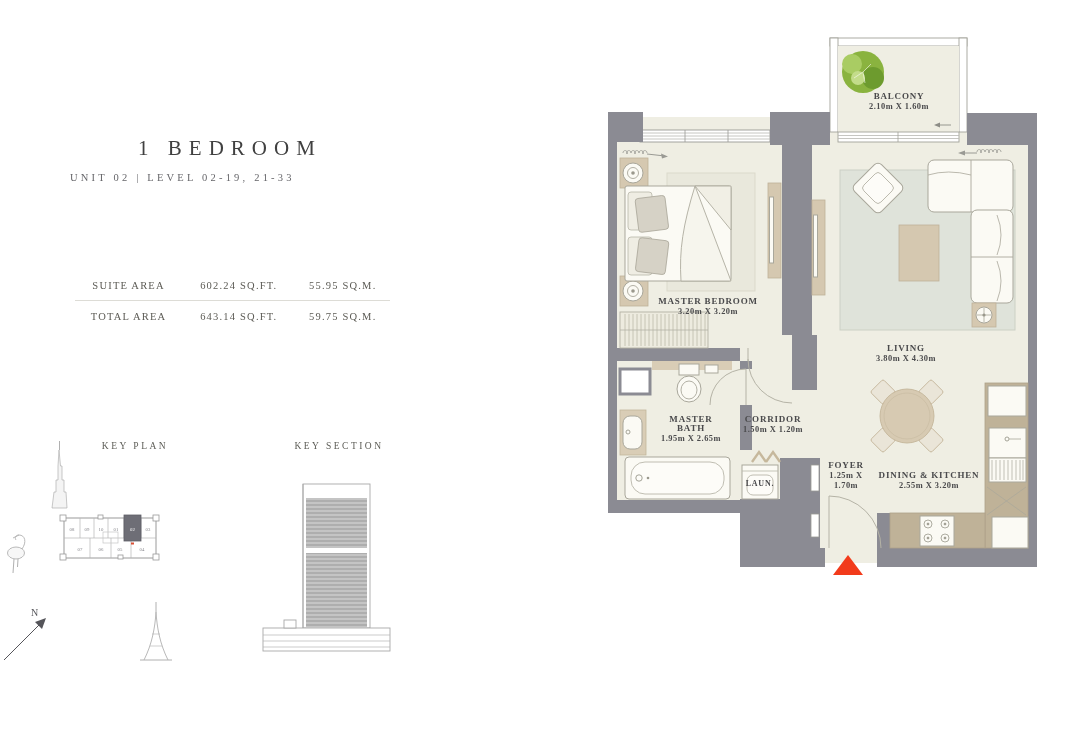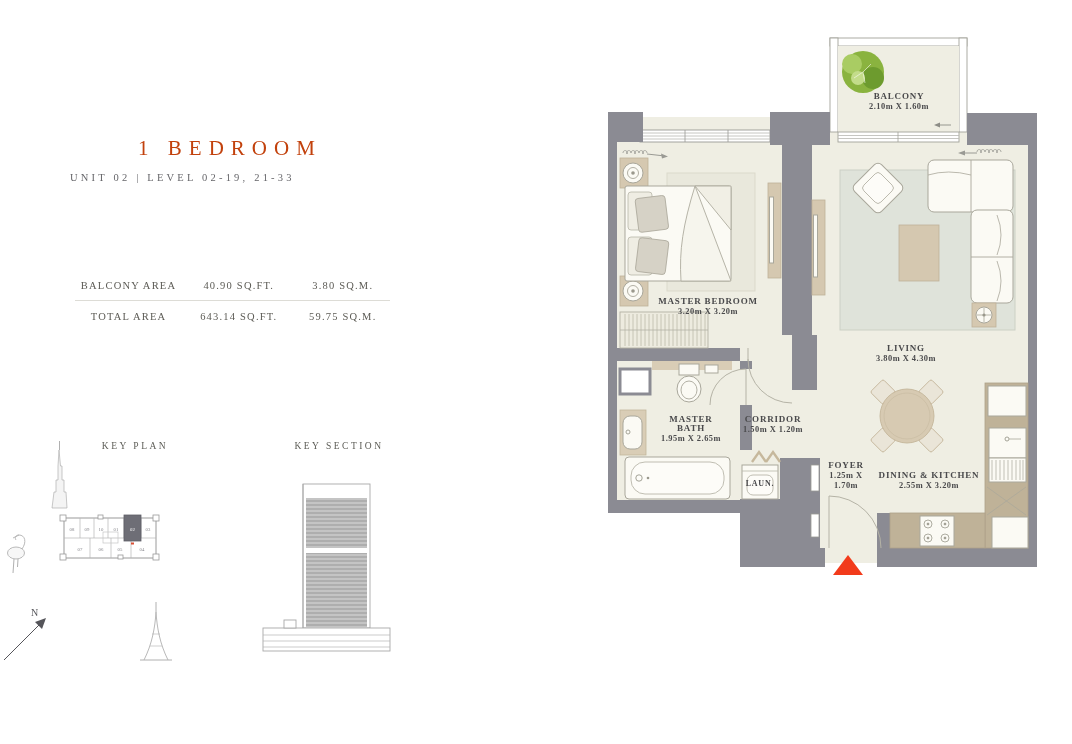--- a/index.html
+++ b/index.html
@@ -1,21 +1,21 @@
 <!DOCTYPE html>
 <html><head>
 <meta charset="utf-8">
 <style>
   html,body{margin:0;padding:0;background:#ffffff;}
   body{position:relative;width:1072px;height:744px;overflow:hidden;
        font-family:"Liberation Serif",serif;color:#4e4e50;}
   .abs{position:absolute;}
   
   #title{left:90px;top:136px;width:280px;text-align:center;
-         font-size:21px;letter-spacing:7px;color:#c2410c;}
+         font-size:21px;letter-spacing:7px;color:#404040;}
   #subtitle{left:70px;top:172px;width:320px;
             font-size:10.5px;letter-spacing:3.2px;color:#66666a;}
   #area-table{left:75px;top:270px;width:315px;}
   .arow{display:grid;grid-template-columns:34% 36% 30%;height:30px;
         align-items:center;font-size:10.5px;letter-spacing:1.2px;color:#5c5b55;}
   .arow div{text-align:center;white-space:nowrap;}
   .arow.rule{border-bottom:1px solid #dddcd6;}
   
   svg text{font-family:"Liberation Serif",serif;}
   .wall{fill:#8b8b93;}
@@ -36,23 +36,23 @@
   .unit{font-size:4.8px;fill:#84848a;text-anchor:middle;}
 </style>
 </head>
 <body>
 
 <div class="abs" id="title">1 BEDROOM</div>
 <div class="abs" id="subtitle">UNIT 02 | LEVEL 02-19, 21-33</div>
 
 <div class="abs" id="area-table">
   <div class="arow rule">
-    <div>BALCONY AREA</div>
-    <div>40.90 SQ.FT.</div>
-    <div>3.80 SQ.M.</div>
+    <div>SUITE AREA</div>
+    <div>602.24 SQ.FT.</div>
+    <div>55.95 SQ.M.</div>
   </div>
   <div class="arow">
     <div>TOTAL AREA</div>
     <div>643.14 SQ.FT.</div>
     <div>59.75 SQ.M.</div>
   </div>
 </div>
 
 <svg class="abs" style="left:0;top:436px;" width="210" height="250" viewBox="0 0 210 250">
   <text class="klabel" x="135" y="13">KEY PLAN</text>

